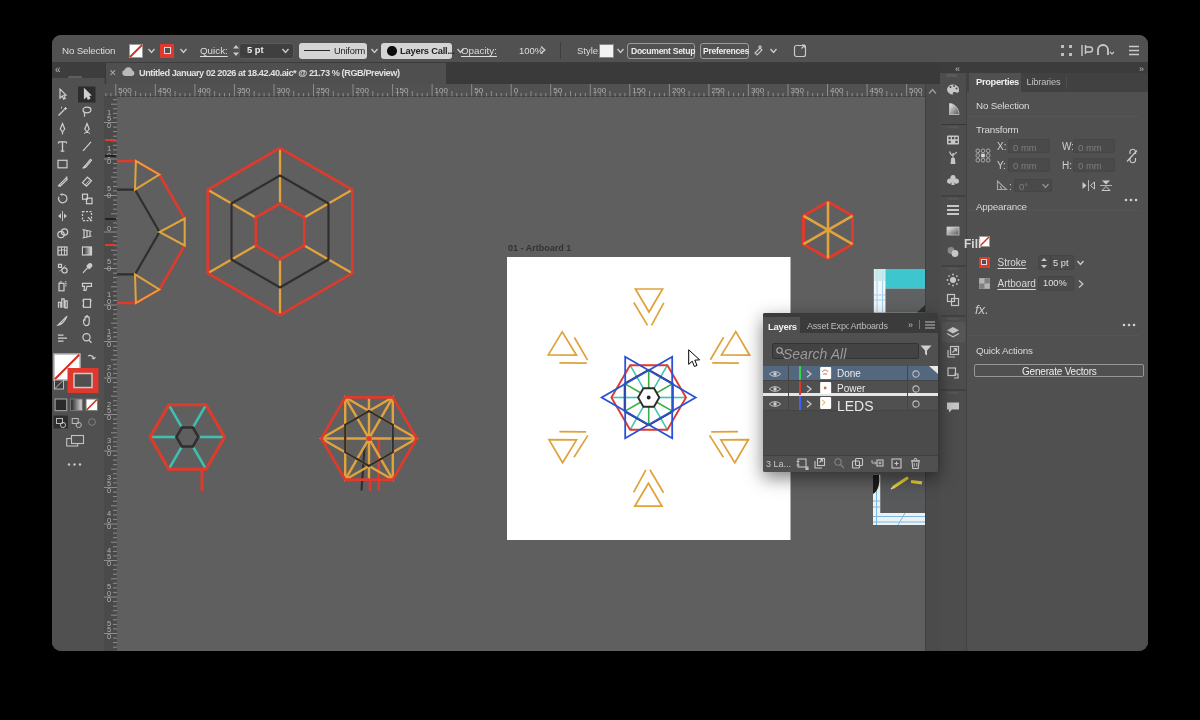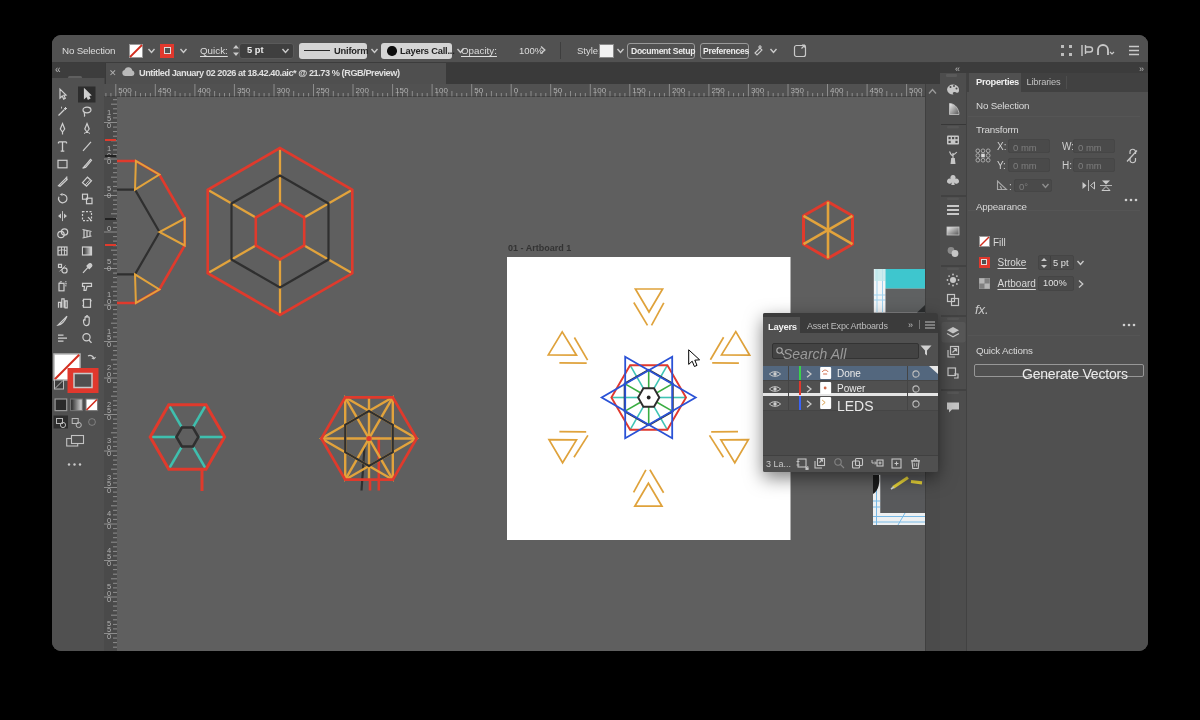--- a/index.html
+++ b/index.html
@@ -27,21 +27,21 @@
 <svg class="abs" style="left:179.0px;top:8.0px" width="10" height="15" viewBox="0 0 10 15">
       <path d="M2,5.5 L5,2 L8,5.5 Z M2,9.5 L5,13 L8,9.5 Z" fill="#c9c9c9"></path>
     </svg>
 <div class="abs" style="left:187.0px;top:7.5px;width:55px;height:16px;background:#3f3f3f;border:1px solid #5a5a5a;border-radius:3px"></div>
 <div class="t" style="left:195.0px;top:10.0px;font-size:9.3px;color:#ececec;font-weight:700;">5 pt</div>
 <svg style="position:absolute;left:229px;top:13px" width="9" height="6" viewBox="0 0 9 6">
       <path d="M1.5,1 L4.5,4.5 L7.5,1" stroke="#c9c9c9" stroke-width="1.4" fill="none"></path>
     </svg>
 <div class="abs" style="left:247.0px;top:7.5px;width:68px;height:16px;background:#d4d4d4;border-radius:3px"></div>
 <div class="abs" style="left:252.0px;top:14.7px;width:26px;height:1.8px;background:#2a2a2a"></div>
-<div class="t" style="left:282.0px;top:10.5px;font-size:9.3px;color:#242424;font-weight:700;letter-spacing:-0.2px">Uniform</div>
+<div class="t" style="left:282.0px;top:10.5px;font-size:9.3px;color:#242424;font-weight:400;letter-spacing:-0.2px">Uniform</div>
 <svg style="position:absolute;left:318px;top:13px" width="9" height="6" viewBox="0 0 9 6">
       <path d="M1.5,1 L4.5,4.5 L7.5,1" stroke="#c9c9c9" stroke-width="1.4" fill="none"></path>
     </svg>
 <div class="abs" style="left:329.0px;top:7.5px;width:71px;height:16px;background:#d4d4d4;border-radius:3px"></div>
 <div class="abs" style="left:335.0px;top:11.0px;width:9.5px;height:9.5px;background:#0c0c0c;border-radius:50%"></div>
 <div class="t" style="left:348.0px;top:10.5px;font-size:9.3px;color:#242424;font-weight:700;letter-spacing:-0.2px">Layers Call...</div>
 <svg style="position:absolute;left:404px;top:13px" width="9" height="6" viewBox="0 0 9 6">
       <path d="M1.5,1 L4.5,4.5 L7.5,1" stroke="#c9c9c9" stroke-width="1.4" fill="none"></path>
     </svg>
 <div class="t" style="left:409.0px;top:10.0px;font-size:9.8px;color:#dcdcdc;font-weight:400;text-decoration:underline solid 1px;text-underline-offset:2px">Opacity:</div>
@@ -182,21 +182,21 @@
         <circle cx="7" cy="2" r="1.3"></circle>
         <circle cx="12" cy="2" r="1.3"></circle>
       </g>
     </svg>
 <div class="abs" style="left:916.0px;top:175.0px;width:172px;height:1px;background:#555"></div>
 <div class="t" style="left:924.0px;top:166px;font-size:9.8px;color:#d8d8d8;font-weight:400;letter-spacing:-0.2px">Appearance</div>
 <div class="abs" style="left:926.5px;top:201.0px;width:11px;height:11px;background:#fff;border:1px solid #999"></div>
 <svg class="abs" style="left:926.5px;top:201.0px" width="11" height="11">
       <line x1="1" y1="10" x2="10" y2="1" stroke="#d22d1e" stroke-width="1.5"></line>
     </svg>
-<div class="t" style="left:941px;top:201.5px;font-size:10px;color:#d8d8d8;font-weight:400;">Fill</div>
+<div class="t" style="left:912px;top:201.5px;font-size:12px;color:#d8d8d8;font-weight:700;">Fill</div>
 <div class="abs" style="left:926.5px;top:221.5px;width:11px;height:11px;background:#e0382d"></div>
 <div class="abs" style="left:929.0px;top:224.0px;width:6px;height:6px;background:#505050;border:1.2px solid #ddd"></div>
 <div class="t" style="left:945.5px;top:222.0px;font-size:10px;color:#d8d8d8;font-weight:400;text-decoration:underline solid 1px;text-underline-offset:2px">Stroke</div>
 <div class="abs" style="left:985.5px;top:220.0px;width:36px;height:14.5px;background:#4a4a4a;border:1px solid #454545;border-radius:2px"></div>
 <svg class="abs" style="left:987.0px;top:220.5px" width="10" height="14" viewBox="0 0 10 14">
       <path d="M2,5 L5,2 L8,5 Z M2,9 L5,12 L8,9 Z" fill="#c9c9c9"></path>
     </svg>
 <div class="abs" style="left:997.5px;top:221.0px;width:1px;height:12.5px;background:#3f3f3f"></div>
 <div class="t" style="left:1001.0px;top:222.5px;font-size:9.3px;color:#e0e0e0;font-weight:400;">5 pt</div>
 <svg style="position:absolute;left:1024px;top:225px" width="9" height="6" viewBox="0 0 9 6">
@@ -218,21 +218,21 @@
 <svg class="abs" style="left:1070.0px;top:288.0px" width="16" height="4">
       <g fill="#cfcfcf">
         <circle cx="2" cy="2" r="1.3"></circle>
         <circle cx="7" cy="2" r="1.3"></circle>
         <circle cx="12" cy="2" r="1.3"></circle>
       </g>
     </svg>
 <div class="abs" style="left:916.0px;top:300.0px;width:172px;height:1px;background:#555"></div>
 <div class="t" style="left:924.0px;top:309.5px;font-size:9.8px;color:#d8d8d8;font-weight:400;letter-spacing:-0.2px">Quick Actions</div>
 <div class="abs" style="left:922.0px;top:329.0px;width:170px;height:13px;border:1px solid #979797;border-radius:2px"></div>
-<div class="t" style="left:970.0px;top:331.0px;font-size:14px;color:#ececec;font-weight:400;letter-spacing:-0.2px">Generate Vectors</div>
+<div class="t" style="left:970.0px;top:331.0px;font-size:10px;color:#ececec;font-weight:400;letter-spacing:-0.2px">Generate Vectors</div>
 </div>
 <div class="t" style="left:508px;top:242.5px;font-size:9px;color:#333;font-weight:700">01 - Artboard 1</div>
 <svg style="position:absolute;left:117px;top:97px" width="808" height="554" viewBox="117 97 808 554">
     <polygon points="159.5,232.0 135.0,189.6 86.0,189.6 61.5,232.0 86.0,274.4 135.0,274.4" fill="none" stroke="#2f2f2f" stroke-width="2.2"></polygon>
 <polygon points="184.7,245.5 184.7,218.5 159.3,174.5 135.9,161.0 85.1,161.0 61.7,174.5 36.3,218.5 36.3,245.5 61.7,289.5 85.1,303.0 135.9,303.0 159.3,289.5" fill="none" stroke="#e03a2c" stroke-width="2.6"></polygon>
 <polygon points="184.7,245.5 184.7,218.5 159.5,232.0" fill="none" stroke="#e2a33c" stroke-width="2.0"></polygon>
 <polygon points="159.3,174.5 135.9,161.0 135.0,189.6" fill="none" stroke="#e2a33c" stroke-width="2.0"></polygon>
 <polygon points="85.1,161.0 61.7,174.5 86.0,189.6" fill="none" stroke="#e2a33c" stroke-width="2.0"></polygon>
 <polygon points="36.3,218.5 36.3,245.5 61.5,232.0" fill="none" stroke="#e2a33c" stroke-width="2.0"></polygon>
 <polygon points="61.7,289.5 85.1,303.0 86.0,274.4" fill="none" stroke="#e2a33c" stroke-width="2.0"></polygon>

